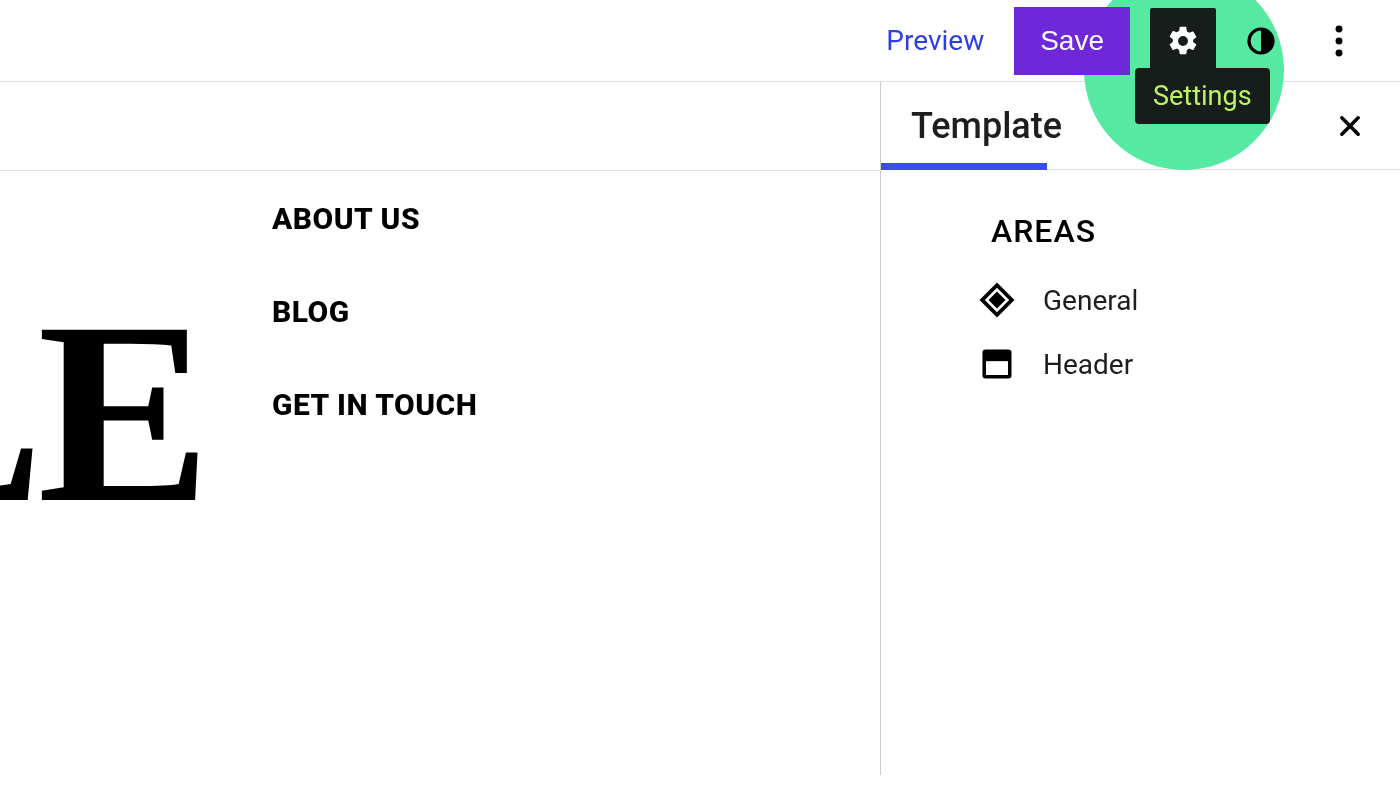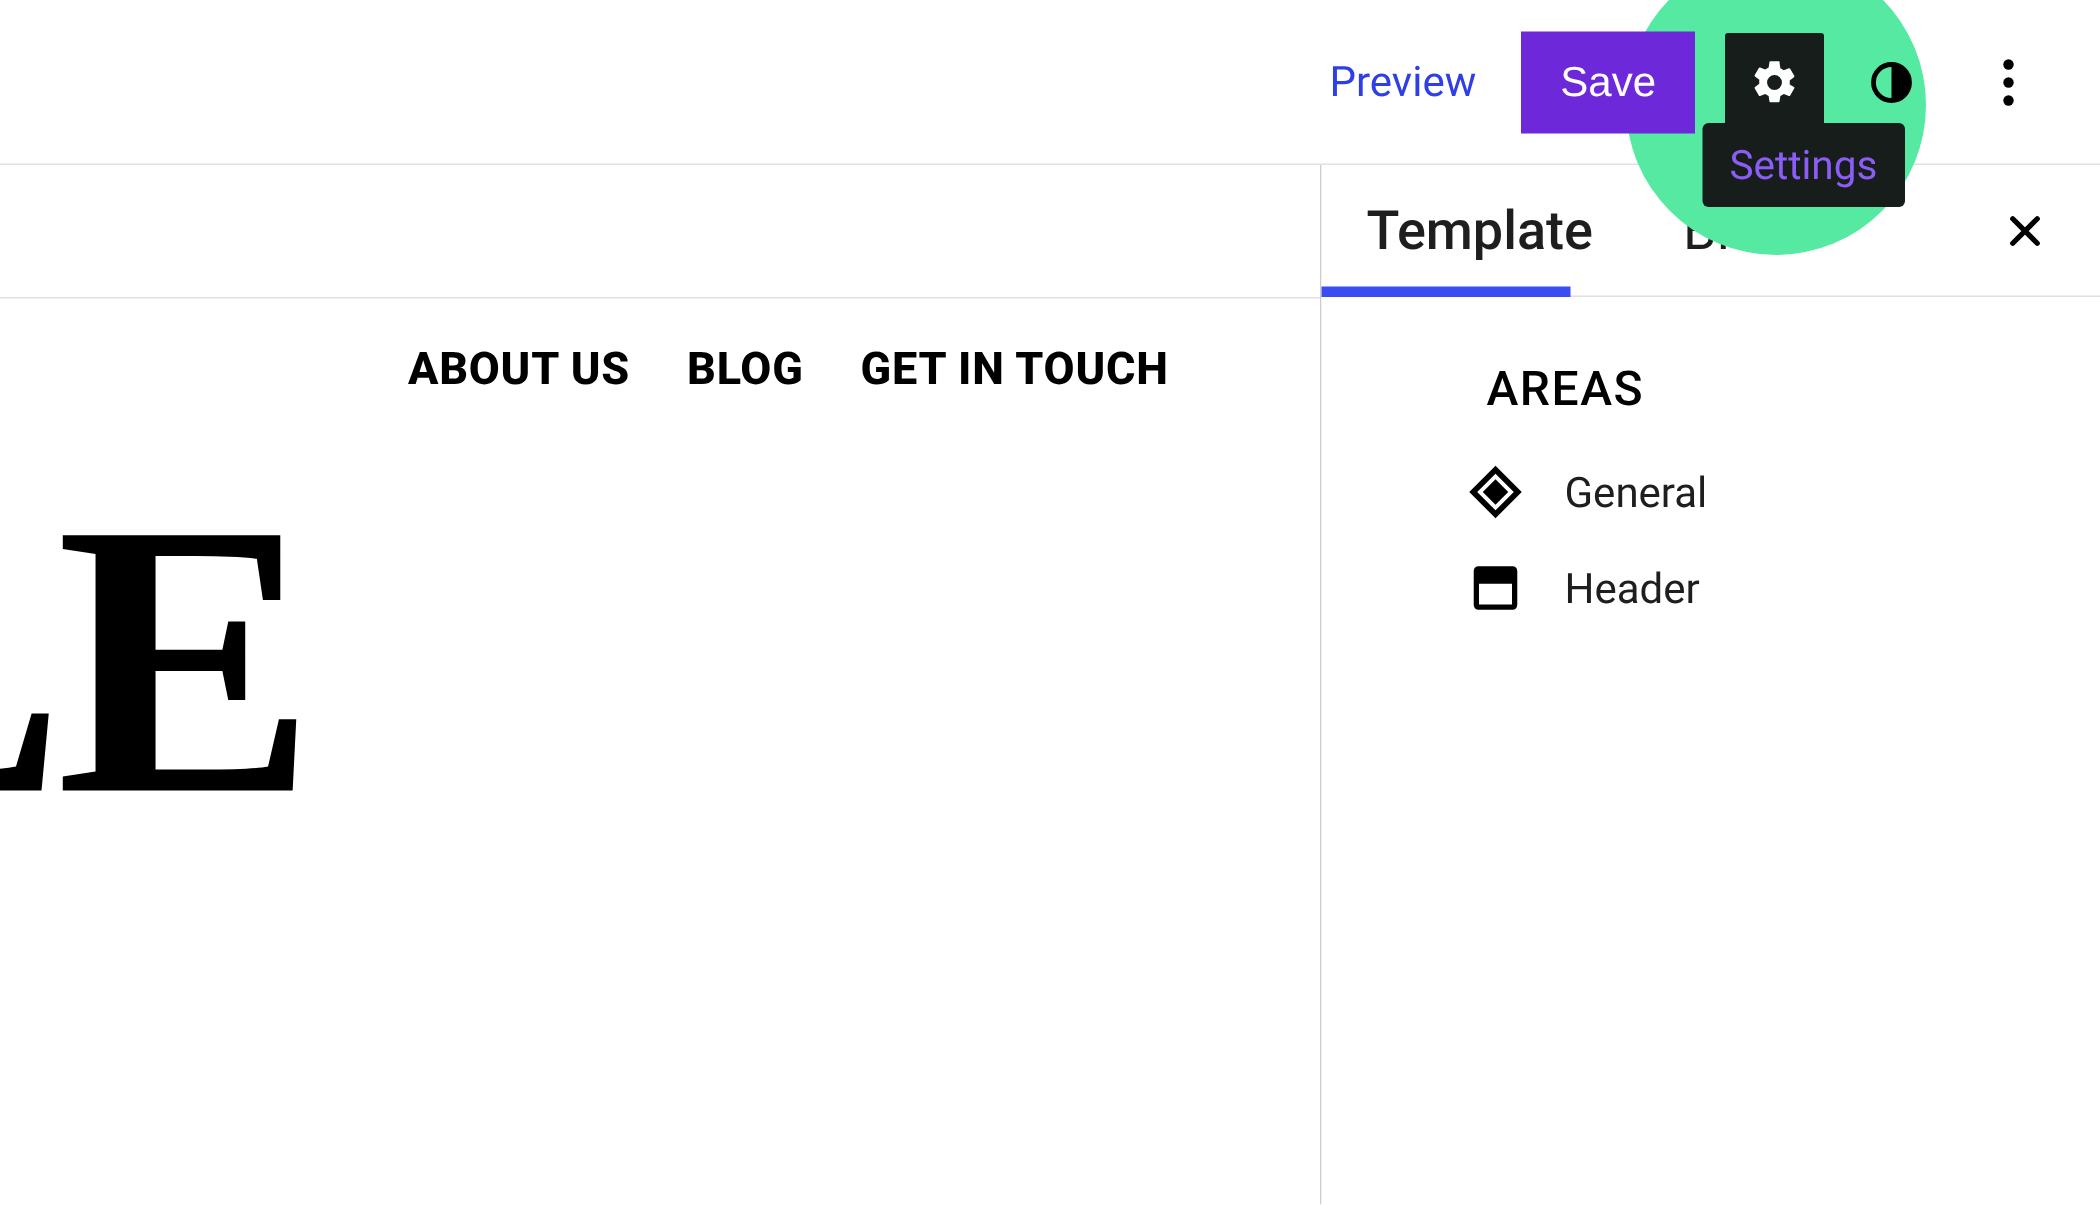--- a/index.html
+++ b/index.html
@@ -1,20 +1,20 @@
 <!DOCTYPE html>
 <html><head>
 <meta charset="utf-8">
 <style>
   * { box-sizing: border-box; margin: 0; padding: 0; }
   html, body { width: 1400px; height: 803px; font-family: -apple-system, BlinkMacSystemFont, "Segoe UI", Roboto, sans-serif; background: #fff; position: relative; overflow: hidden; }
   
   
   .topbar {
-    height: 110px;
+    height: 82px;
     border-bottom: 1px solid #e0e0e0;
     display: flex;
     align-items: center;
     justify-content: flex-end;
     padding: 0 28px 0 0;
     gap: 12px;
     position: relative;
   }
   .preview-link {
     color: #2e3fe6;
@@ -52,21 +52,21 @@
     border: none;
     position: relative;
     z-index: 3;
     border-radius: 2px;
   }
   .tooltip {
     position: absolute;
     top: 60px;
     left: -15px;
     background: #161d1a;
-    color: #8b5cf6;
+    color: #bef264;
     font-size: 27px;
     padding: 12px 18px;
     border-radius: 4px;
     z-index: 4;
     white-space: nowrap;
   }
   .highlight-circle {
     position: absolute;
     width: 200px; height: 200px;
     border-radius: 50%;
@@ -87,24 +87,25 @@
     border-right: 1px solid #ccc;
     position: relative;
     overflow: hidden;
   }
   .canvas-header {
     height: 89px;
     border-bottom: 1px solid #e0e0e0;
   }
   .canvas-nav {
     display: flex;
-    gap: 38px;
+    gap: 58px;
     padding: 30px 0 0 0;
     justify-content: flex-start;
     margin-left: 272px;
+    flex-direction: column;
   }
   .canvas-nav span {
     font-weight: 800;
     font-size: 30px;
     letter-spacing: 0.5px;
     color: #000;
   }
   .big-text {
     font-family: "Times New Roman", Georgia, serif;
     font-size: 260px;

